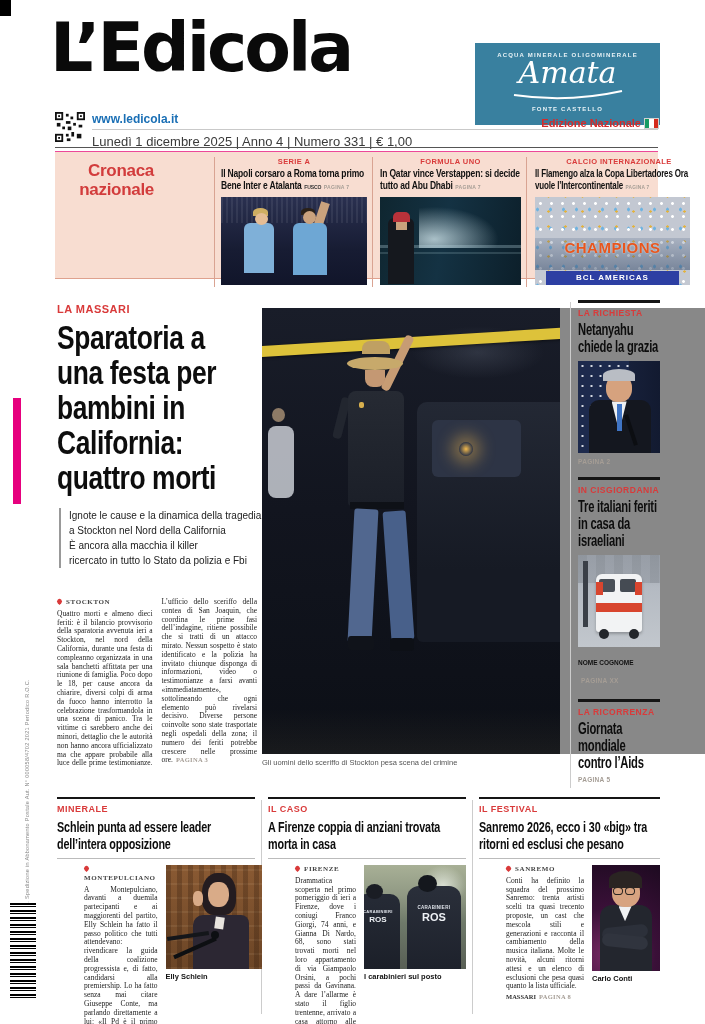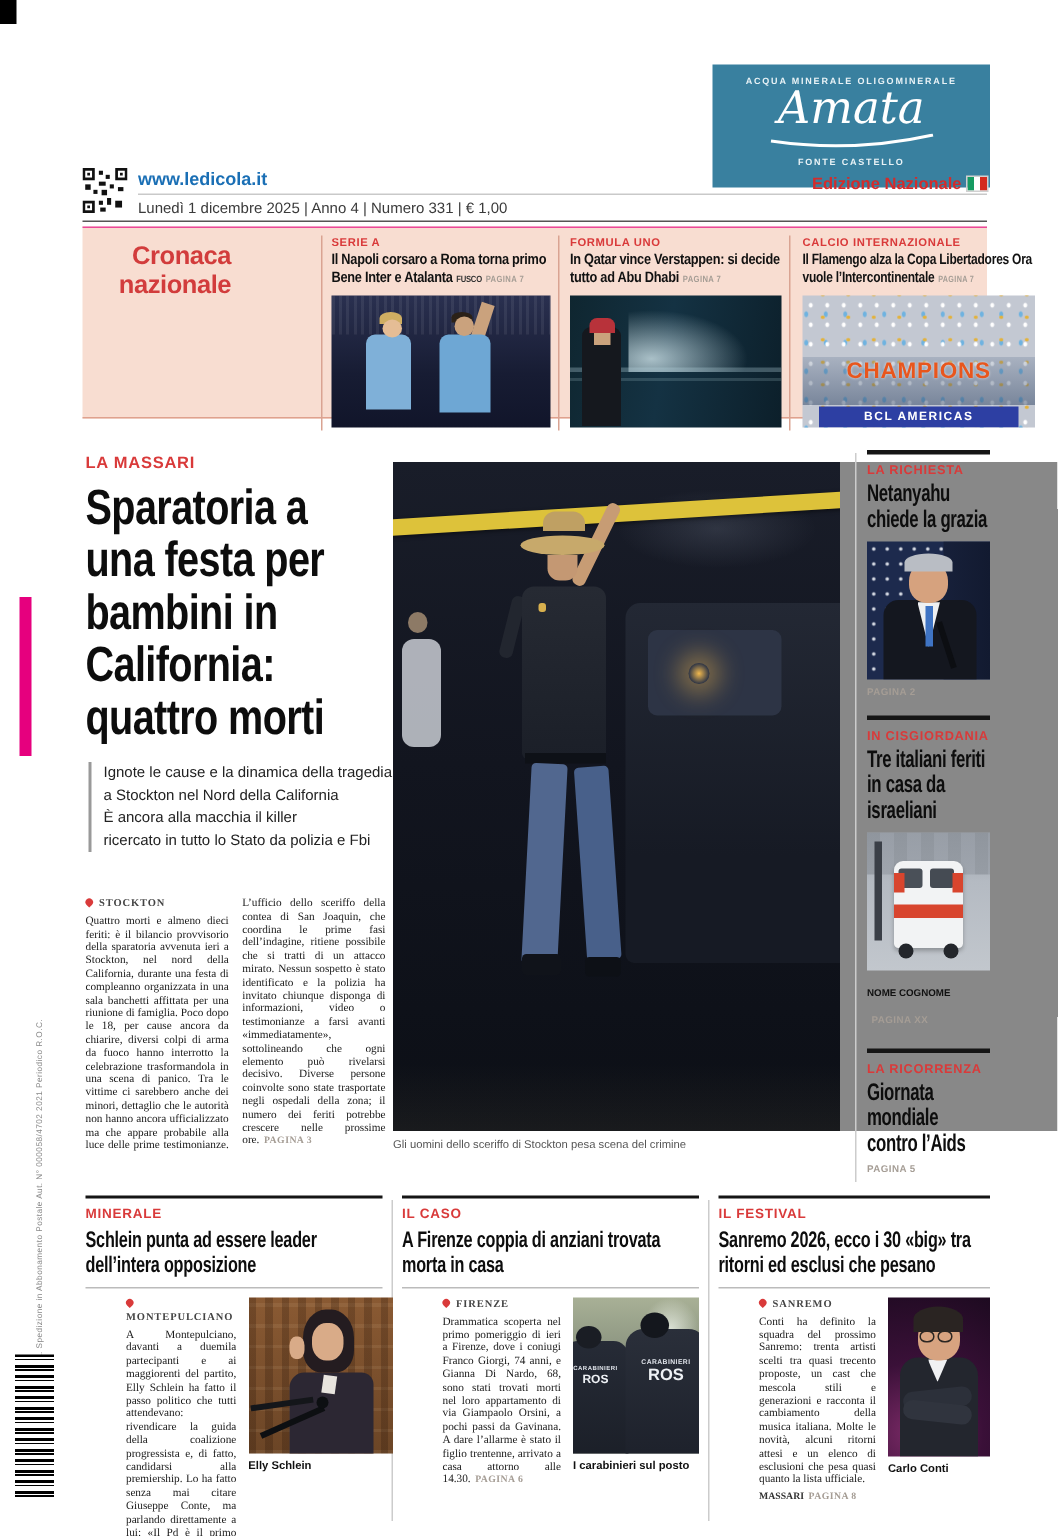--- a/index.html
+++ b/index.html
@@ -34,35 +34,35 @@
   
   #logo{left:50px;top:14px;font-family:"DejaVu Sans",sans-serif;font-weight:bold;
         font-size:68px;letter-spacing:-3px;color:#0a0a0a;line-height:1;}
   #ad{left:475px;top:43px;width:185px;height:82px;background:#39809f;color:#fff;
       text-align:center;padding-top:9px;}
   #ad .ad-line{font-size:6px;letter-spacing:1.2px;font-weight:bold;color:#e8f2f6;}
   #ad .ad-brand{font-family:"DejaVu Serif",serif;font-style:italic;font-size:30px;line-height:30px;}
   #qr{left:55px;top:112px;}
   #site{left:92px;top:112px;font-weight:bold;font-size:12px;color:#1a6fb5;}
   #head-midrule{left:92px;top:129px;width:566px;height:1px;background:#c9c9c9;}
-  #dateline-row{left:92px;top:134px;font-size:10px;color:#3a3a3a;}
+  #dateline-row{left:92px;top:134px;font-size:13px;color:#3a3a3a;}
   #edition{left:380px;top:117px;width:278px;text-align:right;font-weight:bold;font-size:11px;color:#d42b2b;}
   .itflag{display:inline-block;width:13px;height:9px;margin-left:4px;vertical-align:-1px;
           background:linear-gradient(90deg,#169b62 0 33%,#fff 33% 66%,#d42b1e 66%);
           outline:1px solid #d0d0d0;}
   #head-rule{left:55px;top:147px;width:603px;height:1px;background:#555;}
 
   
   #strip{left:55px;top:151px;width:603px;height:128px;background:#f8ddd1;
          border-top:1px solid #ec4899;border-bottom:1px solid #dfa18e;}
   #strip-label{position:absolute;left:2px;top:9px;width:97px;text-align:right;
                font-weight:bold;font-size:17px;line-height:19px;color:#d23c3c;letter-spacing:-.3px;}
   .strip-div{position:absolute;top:5px;height:130px;width:1px;background:#d9a392;}
   .strip-item{position:absolute;top:5px;}
-  .strip-kick{font-weight:bold;font-size:7.5px;color:#d93a3a;letter-spacing:.4px;}
+  .strip-kick{font-weight:bold;font-size:7.5px;color:#d93a3a;letter-spacing:.4px;text-align:center;}
   .strip-head{margin-top:2px;font-weight:bold;font-size:10px;line-height:12px;color:#111;
               transform:scaleX(.85);transform-origin:0 0;width:118%;letter-spacing:-.2px;}
   .strip-item .ph{position:absolute;top:40px;left:0;}
   .strip-item .pgref{font-size:6px;}
   .strip-item .byl{font-size:6px;}
 
   
   .ph{position:relative;overflow:hidden;background:#888;}
   .ph div{position:absolute;}
 
@@ -145,21 +145,21 @@
                repeating-linear-gradient(0deg,rgba(255,230,190,.08) 0 2px,transparent 2px 14px);}
   .sc-hair{left:38%;top:8%;width:34px;height:42px;background:#241c20;border-radius:45% 45% 35% 35%;}
   .sc-face{left:44%;top:16%;width:21px;height:25px;background:#d9ab88;border-radius:45%;}
   .sc-hand{left:29%;top:25%;width:10px;height:15px;background:#d9ab88;border-radius:40%;}
   .sc-torso{left:29%;top:48%;width:56px;height:54%;background:#2c2733;border-radius:10px 8px 0 0;}
   .sc-collar{left:52%;top:50%;width:9px;height:12px;background:#e8e4de;transform:rotate(8deg);}
   .sc-mic1{left:7%;top:78%;width:46px;height:4px;background:#0d0f12;transform:rotate(-24deg);}
   .sc-mic2{left:2%;top:66%;width:42px;height:4px;background:#14161a;transform:rotate(-8deg);}
   .sc-michead{left:47%;top:63%;width:8px;height:8px;background:#0d0f12;border-radius:50%;}
 
-  #ph-ros{width:84px;height:104px;background:linear-gradient(180deg,#a8b096 0%,#8f9883 30%,#6f7a6a 55%,#585f55 100%);padding-left:40px;}
+  #ph-ros{width:102px;height:104px;background:linear-gradient(180deg,#a8b096 0%,#8f9883 30%,#6f7a6a 55%,#585f55 100%);padding-left:40px;}
   .ro-light{left:55%;top:0;width:45%;height:40%;background:radial-gradient(rgba(235,240,230,.8),transparent 70%);}
   .ro-f1{left:-8%;top:28%;width:44px;height:76%;background:linear-gradient(180deg,#262b36,#1b1f28);border-radius:10px 10px 0 0;}
   .ro-h1{left:2%;top:18%;width:17px;height:15px;background:#1a1d24;border-radius:50%;}
   .ro-f2{left:42%;top:20%;width:54px;height:84%;background:linear-gradient(180deg,#2a2f3a,#1d212b);border-radius:12px 12px 0 0;}
   .ro-h2{left:53%;top:10%;width:19px;height:17px;background:#14171d;border-radius:50%;}
   .ro-t1s{left:-6%;top:42%;width:40px;text-align:center;font-weight:bold;font-size:4px;color:#dfe3ea;letter-spacing:.3px;}
   .ro-t1b{left:-6%;top:48%;width:40px;text-align:center;font-weight:bold;font-size:8px;color:#eef1f5;}
   .ro-t2s{left:44%;top:38%;width:50px;text-align:center;font-weight:bold;font-size:4.5px;color:#dfe3ea;letter-spacing:.3px;}
   .ro-t2b{left:44%;top:44%;width:50px;text-align:center;font-weight:bold;font-size:11px;color:#eef1f5;}
 
@@ -212,20 +212,21 @@
 <body>
 
 <div id="page">
 
   <div class="abs" id="mark1"></div>
   <div class="abs" id="mark2"></div>
   <div class="abs" id="magenta-bar"></div>
   <div class="abs" id="imprint">Poste Italiane S.p.A. Spedizione in Abbonamento Postale Aut. N° 000058/4702 2021 Periodico R.O.C.</div>
   <div class="abs" id="barcode"></div>
 
+  <div class="abs" id="logo">L’Edicola</div>
   <div class="abs" id="ad">
     <div class="ad-line">ACQUA MINERALE OLIGOMINERALE</div>
     <div class="ad-brand">Amata</div>
     <svg width="120" height="12">
         <path d="M6 5 Q 60 13 114 1" stroke="#ffffff" fill="none" stroke-width="2"></path>
       </svg>
     <div class="ad-line">FONTE CASTELLO</div>
   </div>
   <div class="abs" id="qr">
     <svg viewBox="0 0 33 33" width="30" height="30">

